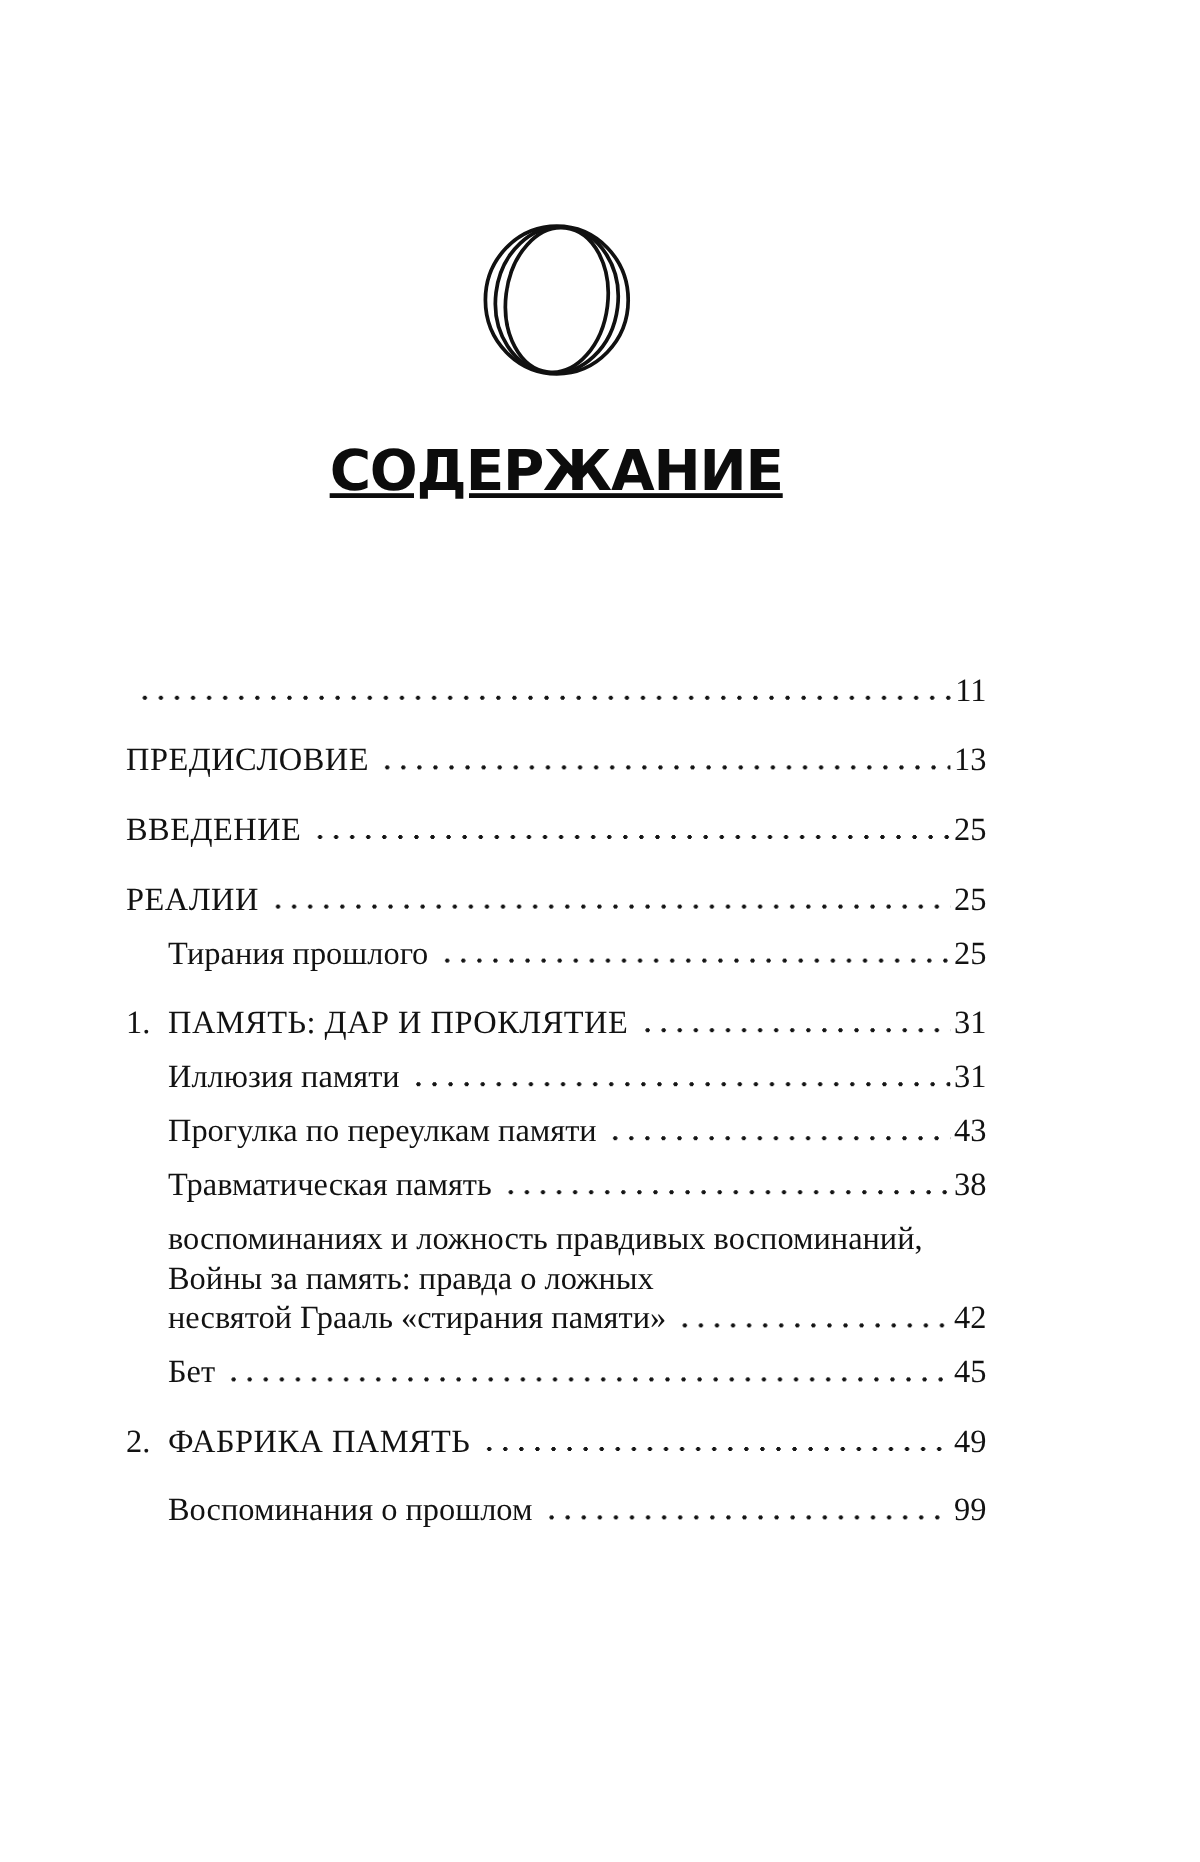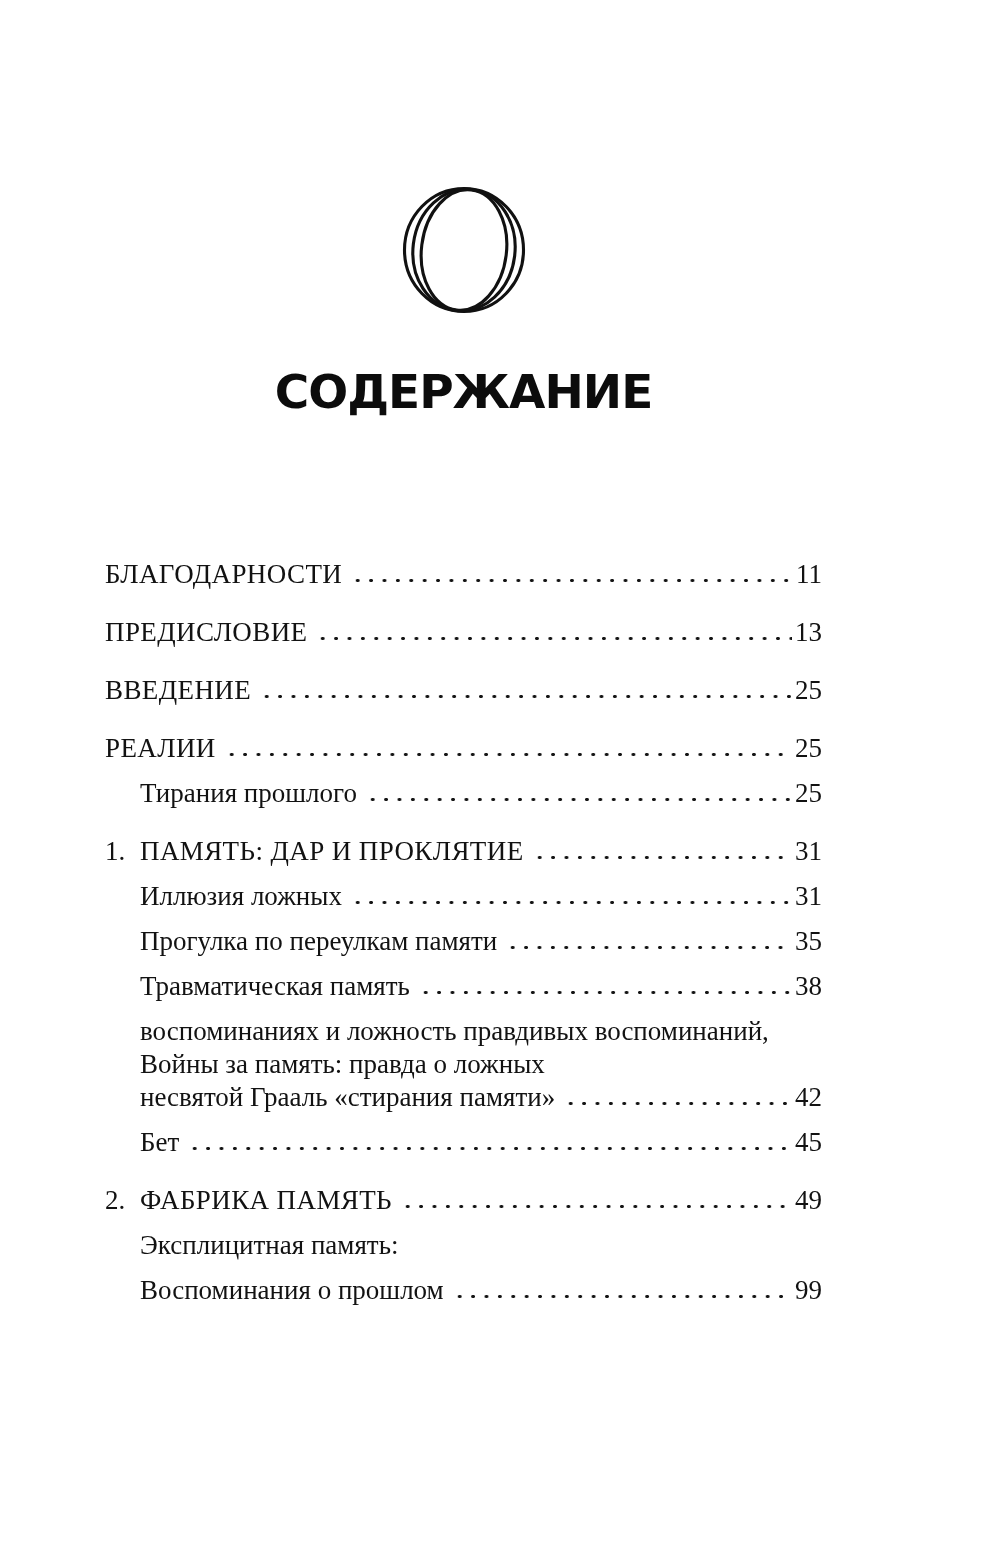--- a/index.html
+++ b/index.html
@@ -23,20 +23,21 @@
   .logo-wrap svg { display: inline-block; }
   .page-title {
     margin: 50px 0 0 0;
     text-align: center;
     font-family: "DejaVu Sans", "Liberation Sans", sans-serif;
     font-weight: bold;
     font-size: 47px;
     line-height: 1;
     letter-spacing: -1px;
     color: #0c0c0c;
+    text-decoration: underline;
   }
   .toc {
     margin-top: 143px;
     font-size: 27px;
     line-height: 33px;
   }
   .entry { display: flex; margin-top: 25px; }
   .entry.sub { margin-top: 12px; }
   .entry.indent { padding-left: 35px; }
   .entry .num { flex: 0 0 35px; }
@@ -72,21 +73,20 @@
         </g>
       </svg>
     </div>
 
     <h1 class="page-title">СОДЕРЖАНИЕ</h1>
 
     <div class="toc">
         <div class="entry chapter">
           <div class="body">
             <div class="line with-page">
-              <span class="label">БЛАГОДАРНОСТИ</span>
               <span class="leader"></span>
               <span class="pagenum">11</span>
             </div>
           </div>
         </div>
         <div class="entry chapter">
           <div class="body">
             <div class="line with-page">
               <span class="label">ПРЕДИСЛОВИЕ</span>
               <span class="leader"></span>
@@ -127,32 +127,32 @@
             <div class="line with-page">
               <span class="label">ПАМЯТЬ: ДАР И ПРОКЛЯТИЕ</span>
               <span class="leader"></span>
               <span class="pagenum">31</span>
             </div>
           </div>
         </div>
         <div class="entry sub indent">
           <div class="body">
             <div class="line with-page">
-              <span class="label">Иллюзия ложных</span>
+              <span class="label">Иллюзия памяти</span>
               <span class="leader"></span>
               <span class="pagenum">31</span>
             </div>
           </div>
         </div>
         <div class="entry sub indent">
           <div class="body">
             <div class="line with-page">
               <span class="label">Прогулка по переулкам памяти</span>
               <span class="leader"></span>
-              <span class="pagenum">35</span>
+              <span class="pagenum">43</span>
             </div>
           </div>
         </div>
         <div class="entry sub indent">
           <div class="body">
             <div class="line with-page">
               <span class="label">Травматическая память</span>
               <span class="leader"></span>
               <span class="pagenum">38</span>
             </div>
@@ -183,21 +183,20 @@
           <div class="body">
             <div class="line with-page">
               <span class="label">ФАБРИКА ПАМЯТЬ</span>
               <span class="leader"></span>
               <span class="pagenum">49</span>
             </div>
           </div>
         </div>
         <div class="entry sub indent">
           <div class="body">
-            <div class="line"><span class="label">Эксплицитная память:</span></div>
           </div>
         </div>
         <div class="entry sub indent">
           <div class="body">
             <div class="line with-page">
               <span class="label">Воспоминания о прошлом</span>
               <span class="leader"></span>
               <span class="pagenum">99</span>
             </div>
           </div>

